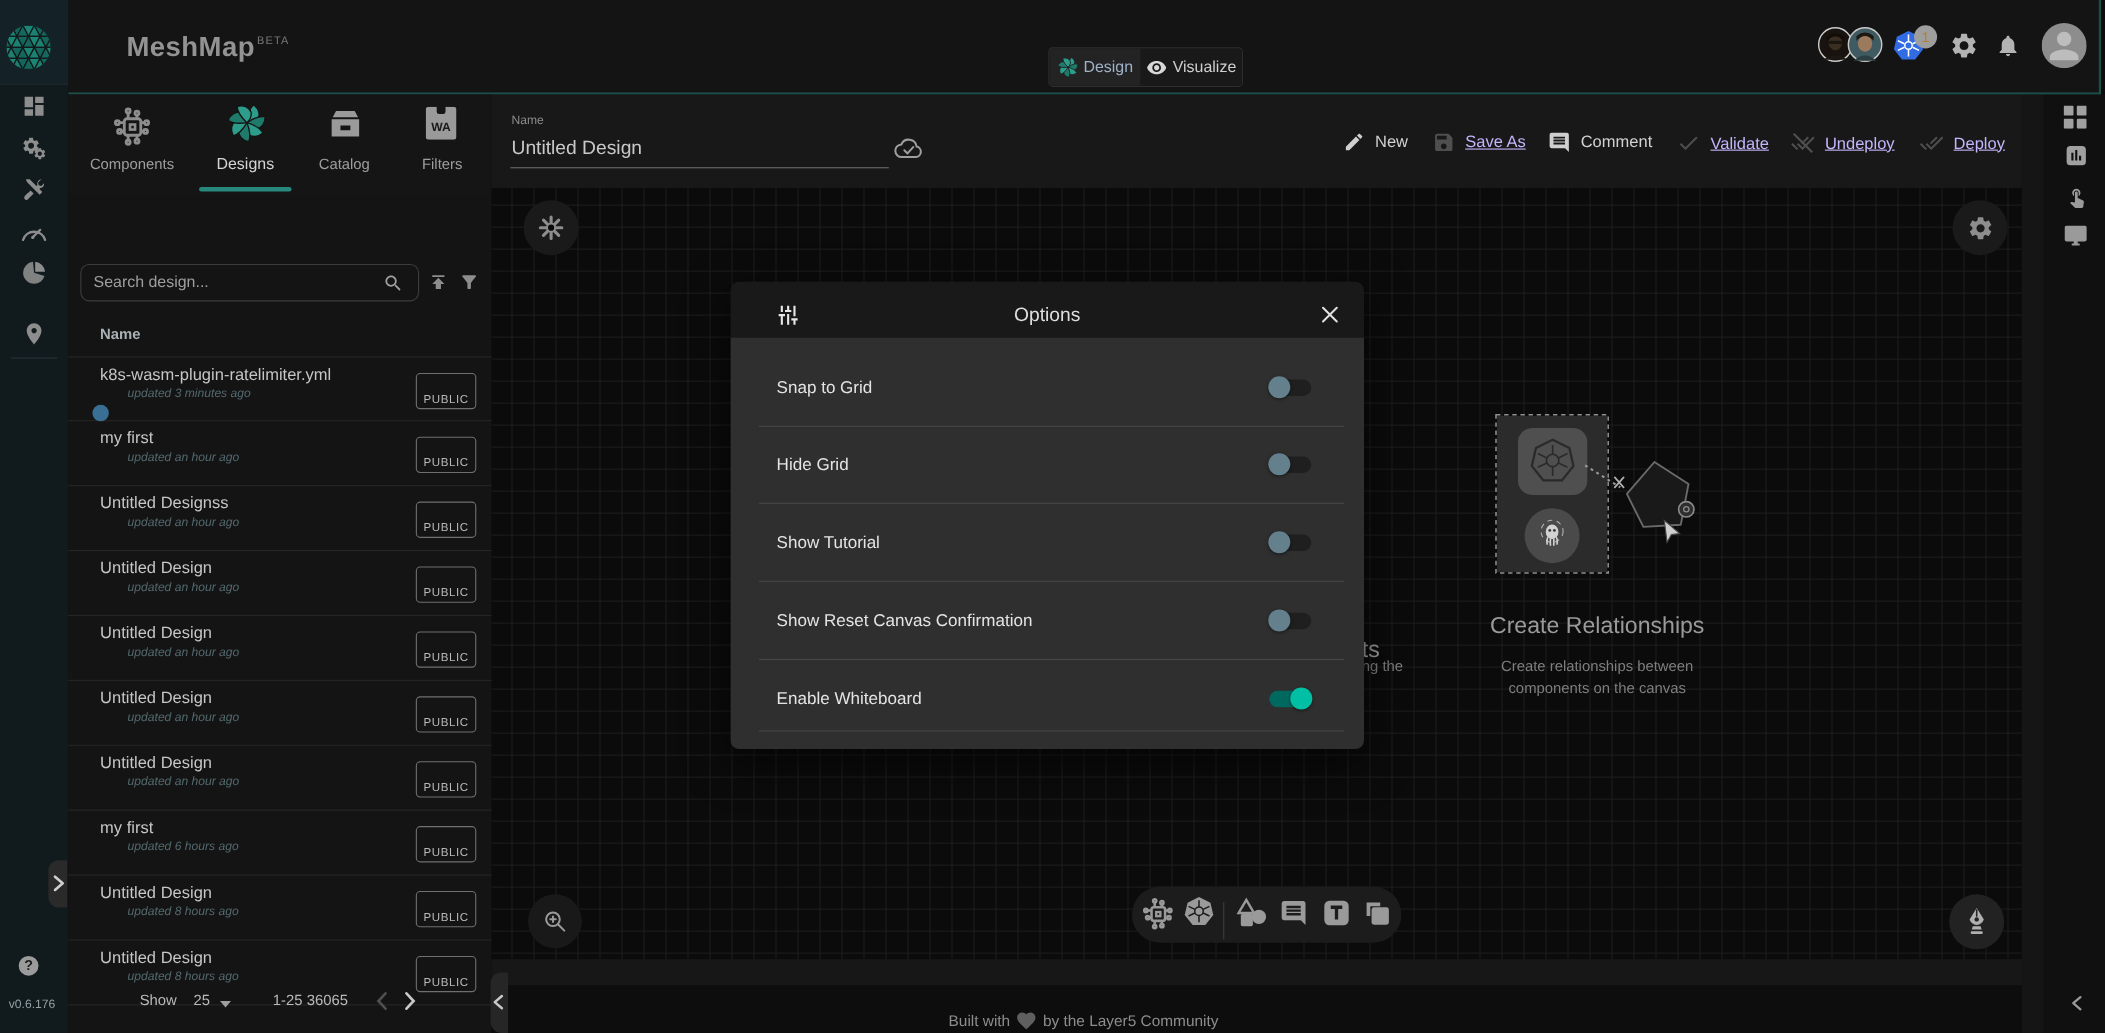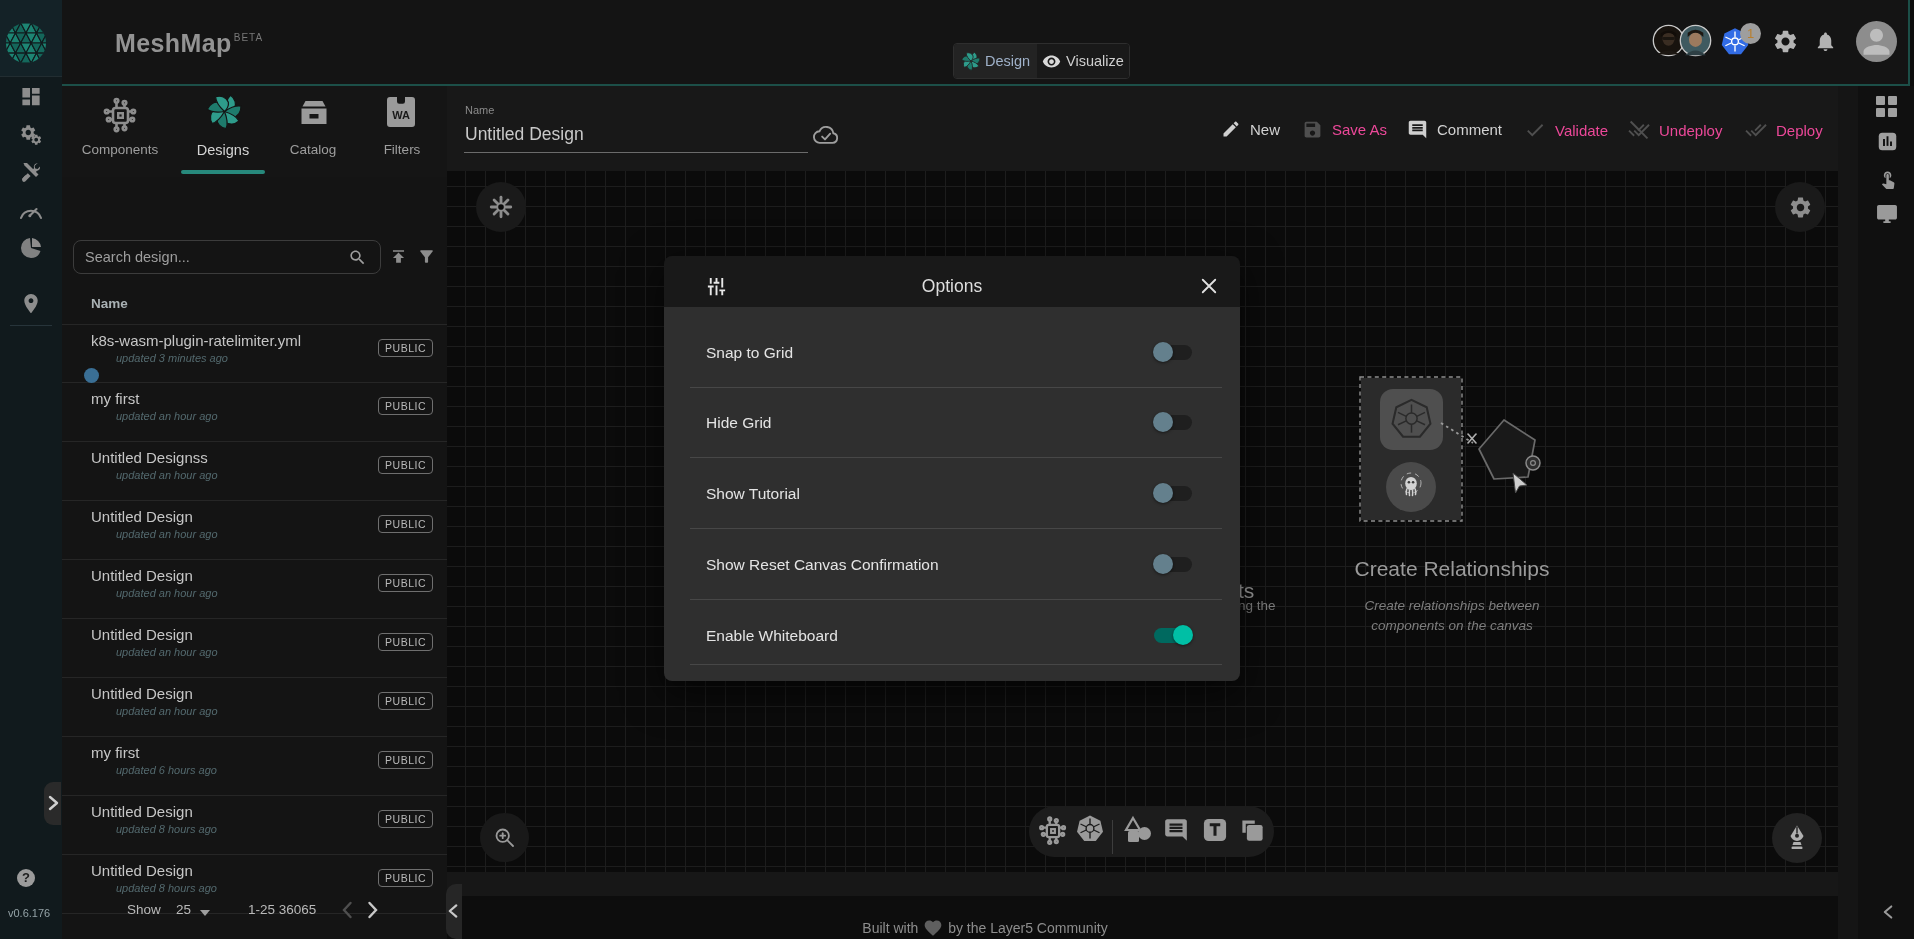--- a/index.html
+++ b/index.html
@@ -34,41 +34,41 @@
   #tab-underline { position:absolute; left:119px; top:84px; width:84px; height:4px; border-radius:3px; background:#27897c; }
   #designsbar { position:absolute; left:0; top:91px; width:385px; height:50px; background:#0a0a0a; color:#b0b0b0; font-size:13.5px; letter-spacing:1.1px; text-align:center; line-height:50px; }
   #searchrow { position:absolute; left:0; top:141px; width:385px; height:62px; }
   #searchbox { position:absolute; left:11px; top:13px; width:308px; height:34px; border:1px solid #3c3c3c; border-radius:8px; color:#9e9e9e; font-size:14.5px; line-height:32px; padding-left:11px; }
   #namehdr { position:absolute; left:29px; top:210px; font-size:13.5px; font-weight:bold; color:#a9b1b4; }
   #listwrap { position:absolute; left:0; top:238px; width:385px; }
   .lrow { position:relative; width:385px; height:59px; border-bottom:1px solid #262626; }
   .lrow:first-child { border-top:1px solid #262626; }
   .lrow .t { position:absolute; left:29px; top:7px; font-size:15px; color:#c6c6c6; white-space:nowrap; }
   .lrow .s { position:absolute; left:38px; top:27px; font-size:11px; font-style:italic; color:#53696e;margin-left:16px; }
-  .lrow .badge { position:absolute; right:14px; top:14px; border:1px solid #6f6f6f; border-radius:4px; color:#b9b9b9; font-size:10.5px; letter-spacing:.5px; padding:2px 6px 2px; }
+  .lrow .badge { position:absolute; right:14px; top:14px; border:1px solid #6f6f6f; border-radius:4px; color:#b9b9b9; font-size:10.5px; letter-spacing:.5px; padding:17px 6px 2px; }
   #pager { position:absolute; left:0; top:804px; width:385px; height:40px; color:#b9b9b9; font-size:13.5px; }
 
   
   #topstrip { left:447px; top:86px; width:1391px; height:85px; background:#181818; }
   #namelbl { position:absolute; left:465px; top:104px; font-size:11px; color:#8b8b8b; }
   #namefield { position:absolute; left:465px; top:124px; font-size:17.5px; color:#c9c9c9; }
   #nameline { position:absolute; left:464px; top:152px; width:344px; height:1px; background:#6b6b6b; }
   .actbtn { position:absolute; top:119px; display:flex; align-items:center; font-size:15px; color:#d2d2d2; }
-  .actbtn.dim { color:#ec4899; }
+  .actbtn.dim { color:#c4b5fd;text-decoration:underline; }
   .actbtn svg { margin-right:9px; }
 
   #canvas { left:447px; top:171px; width:1391px; height:701px; background:#0b0b0b;
     background-image:linear-gradient(to right,#1d1d1d 1px,transparent 1px),linear-gradient(to bottom,#1d1d1d 1px,transparent 1px);
     background-size:20px 20px; background-position:18px 15px; }
   .circbtn { position:absolute; border-radius:50%; background:#1a1a1a; display:flex; align-items:center; justify-content:center; }
 
   
   #dashedbox { position:absolute; left:914px; top:207px; width:100px; height:142px; background:#2b2b2b; }
   #crtitle { position:absolute; left:905px; top:386px; width:200px; text-align:center; font-size:21px; color:#9a9a9a; }
-  #crtext { position:absolute; left:915px; top:425px; width:180px; text-align:center; font-size:13.5px; color:#7e7e7e; line-height:20px;font-style:italic; }
+  #crtext { position:absolute; left:915px; top:425px; width:180px; text-align:center; font-size:13.5px; color:#7e7e7e; line-height:20px; }
   #fragtitle { position:absolute; left:791px; top:408px; font-size:21px; color:#9a9a9a; }
   #fragtext { position:absolute; left:791px; top:425px; font-size:13.5px; color:#7e7e7e; line-height:20px; }
 
   #toolpill { position:absolute; left:582px; top:635px; width:245px; height:51px; background:#1c1c1c; border-radius:26px; display:flex; align-items:center; }
 
   
   #rightbar { left:1858px; top:86px; width:56px; height:853px; background:#101010; }
   #gapbar { left:1838px; top:86px; width:20px; height:853px; background:#151515; }
 
   

